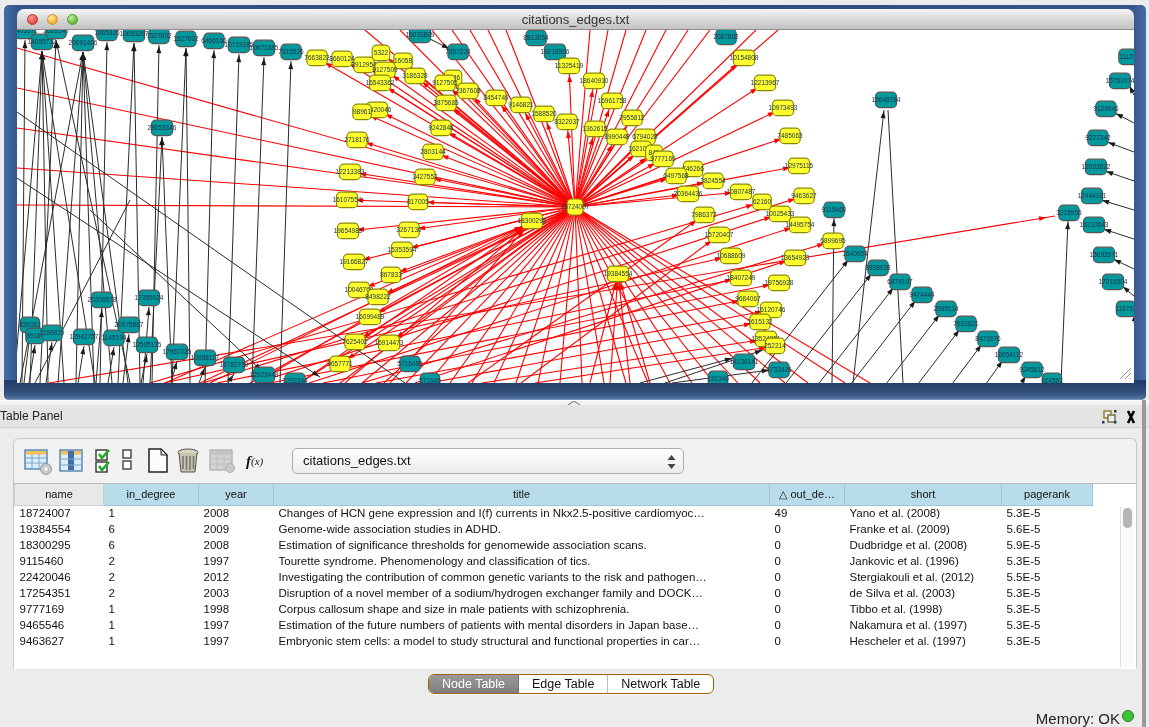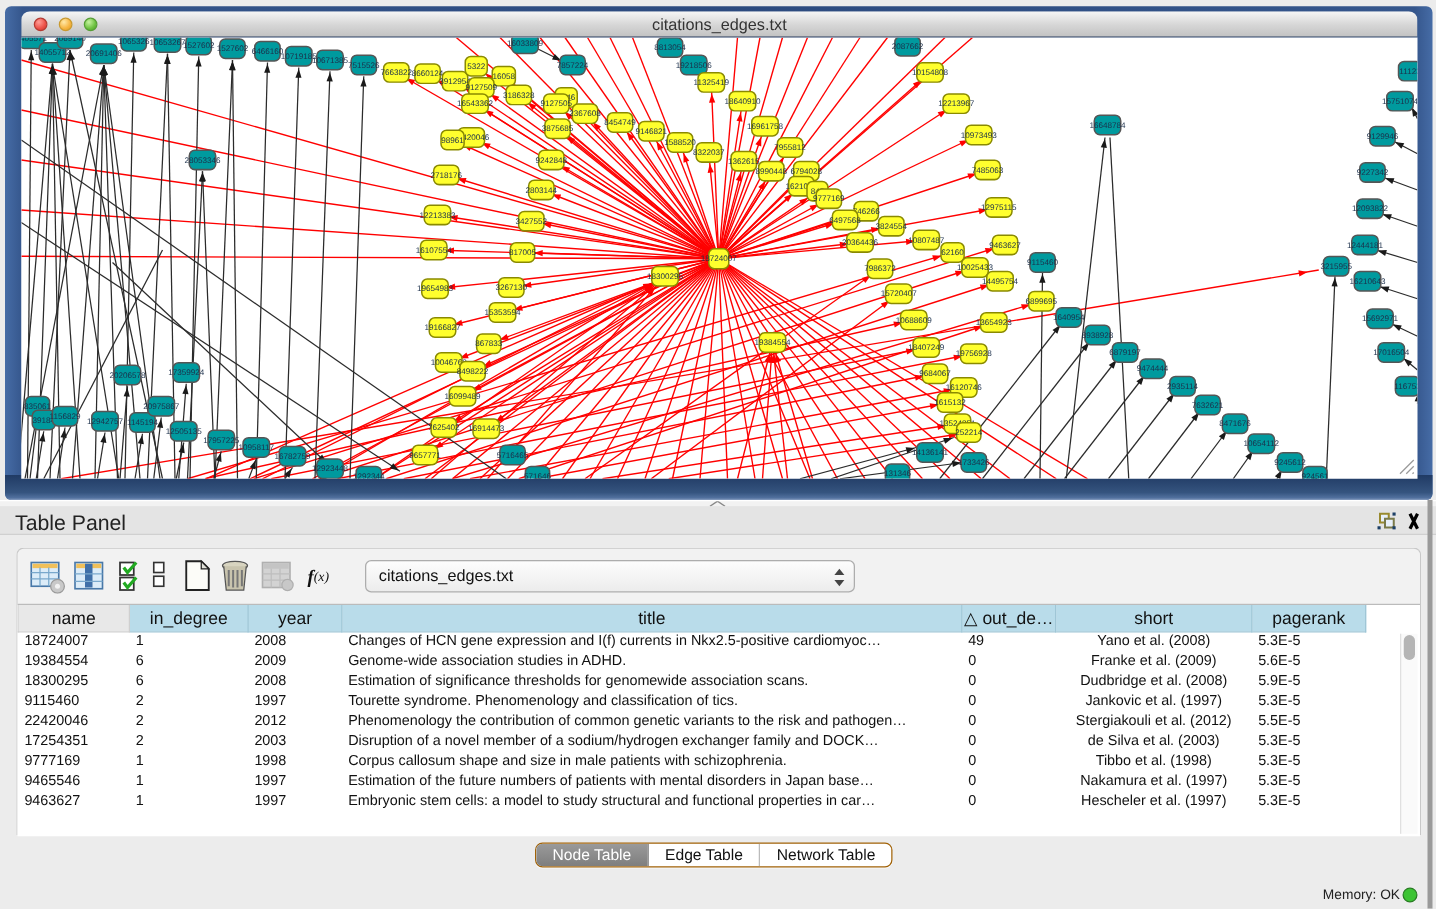--- a/index.html
+++ b/index.html
@@ -3,40 +3,40 @@
 *{margin:0;padding:0;box-sizing:border-box}
 html,body{width:1149px;height:727px;background:#ececec;font-family:"Liberation Sans",sans-serif;overflow:hidden;position:relative}
 #frame{position:absolute;left:4px;top:5px;width:1142px;height:395px;border-radius:5px;background:linear-gradient(90deg,#466ca6 0,#35568c 14px,#2c4a7e 50%,#35568c calc(100% - 14px),#466ca6 100%)}
 #frame:after{content:"";position:absolute;left:0;right:0;bottom:0;height:20px;border-radius:0 0 5px 5px;background:linear-gradient(#203a64,#35547f 70%,#52719f 92%,#8aa0c2)}
 #titlebar{position:absolute;left:17px;top:9px;width:1117px;height:21px;border-radius:7px 7px 0 0;background:linear-gradient(#f6f6f6,#d6d6d6 55%,#c3c3c3);border-bottom:1px solid #8e8e8e;z-index:3}
 #titlebar .tl{position:absolute;top:5px;width:11px;height:11px;border-radius:50%}
 #title{position:absolute;width:100%;text-align:center;top:3px;font-size:13px;color:#333}
 #canvas{position:absolute;left:17px;top:30px;width:1117px;height:353px;background:#fff;overflow:hidden;z-index:2}
 #divider{position:absolute;left:0;top:400px;width:1149px;height:5px;background:#f2f2f2;border-top:1px solid #fff}
 #tphead{position:absolute;left:0;top:405px;width:1149px;height:23px;background:#e4e4e4;border-bottom:1px solid #d0d0d0}
-#tphead .lbl{position:absolute;left:12px;top:4px;font-size:17px;color:#222}
+#tphead .lbl{position:absolute;left:0;top:4px;font-size:12px;color:#222}
 #tpbody{position:absolute;left:0;top:428px;width:1149px;height:299px;background:#ececec}
 #panel{position:absolute;left:13px;top:10px;width:1124px;height:230px;background:#f2f2f2;border:1px solid #c8c8c8;border-radius:6px 6px 0 0;border-bottom:none}
 #toolbar{position:absolute;left:4px;top:8px;height:30px;width:1100px}
 #tablewrap{position:absolute;left:0px;top:44px;width:1122px;height:186px;background:#fff;border-top:1px solid #bbb;overflow:hidden}
 table{border-collapse:collapse;table-layout:fixed;width:1078px;font-size:11.5px}
-th{height:21px;background:#b9dcea;border:1px solid #9fc6d6;border-top:none;font-weight:normal;font-size:14px;color:#111}
+th{height:21px;background:#b9dcea;border:1px solid #9fc6d6;border-top:none;font-weight:normal;font-size:11px;color:#111}
 th.c0{background:#e8e8e8;border-color:#cfcfcf}
 td{height:16px;padding:0 5px;white-space:nowrap;overflow:hidden;color:#111}
 .c0{width:89px}.c1{width:95px}.c2{width:75px}.c3{width:496px}.c4{width:75px}.c5{width:157px}.c6{width:91px}
 td.c1,td.c2{}
-td.c5{text-align:center}
+td.c5{text-align:left}
 #scrollbar{position:absolute;right:2px;top:23px;width:14px;height:160px;background:#fafafa;border-left:1px solid #e0e0e0}
 #thumb{position:absolute;left:2px;top:1px;width:9px;height:20px;border-radius:5px;background:#b5b5b5}
 #tabs{position:absolute;left:428px;top:246px;height:20px;border:1px solid #a16207;border-radius:6px;background:#fff;display:flex;overflow:hidden;box-shadow:0 1px 0 rgba(255,255,255,.7)}
 #tabs div{padding:2px 13px;font-size:12.5px;color:#111;border-right:1px solid #bbb;line-height:15px}
 #tabs div.sel{background:linear-gradient(#9a9a9a,#7e7e7e);color:#fff;border-right:1px solid #777}
 #tabs div:last-child{border-right:none}
 #status{position:absolute;left:0;top:267px;width:1149px;height:32px;background:#ececec}
-#mem{position:absolute;right:29px;top:15px;font-size:11px;color:#222}
+#mem{position:absolute;right:29px;top:15px;font-size:15px;color:#222}
 #dot{position:absolute;right:15px;top:15px;width:12px;height:12px;border-radius:50%;background:#3dc434;border:1.5px solid #2a7d24}
 #redge{position:absolute;right:3px;top:400px;width:4px;height:327px;background:#9a9a9a}
 .ticon{display:inline-block;vertical-align:top;margin-right:7px}
 #combo{position:absolute;left:274px;top:1px;width:392px;height:26px;border:1px solid #adadad;border-radius:5px;background:linear-gradient(#fdfdfd,#ececec);font-size:13px;color:#111;line-height:24px;padding-left:10px}
 #combo svg{position:absolute;right:6px;top:5px}
 </style></head><body>
 <div id="frame"></div>
 <div id="titlebar">
  <div class="tl" style="left:10px;background:radial-gradient(circle at 35% 30%,#ff9d96,#ec5047 60%,#c63830);border:0.5px solid #b53a31"></div>
  <div class="tl" style="left:30px;background:radial-gradient(circle at 35% 30%,#ffe9a8,#f6b33e 60%,#d79b2a);border:0.5px solid #c99a30"></div>
@@ -784,28 +784,28 @@
               <td class="c4">0</td>
               <td class="c5">Dudbridge et al. (2008)</td>
               <td class="c6">5.9E-5</td>
             </tr>
 <tr>
               <td class="c0">9115460</td>
               <td class="c1">2</td>
               <td class="c2">1997</td>
               <td class="c3">Tourette syndrome. Phenomenology and classification of tics.</td>
               <td class="c4">0</td>
-              <td class="c5">Jankovic et al. (1997)</td>
+              <td class="c5">Jankovic et al. (1996)</td>
               <td class="c6">5.3E-5</td>
             </tr>
 <tr>
               <td class="c0">22420046</td>
               <td class="c1">2</td>
               <td class="c2">2012</td>
-              <td class="c3">Phenomenology the contribution of common genetic variants to the risk and pathogen…</td>
+              <td class="c3">Investigating the contribution of common genetic variants to the risk and pathogen…</td>
               <td class="c4">0</td>
               <td class="c5">Stergiakouli et al. (2012)</td>
               <td class="c6">5.5E-5</td>
             </tr>
 <tr>
               <td class="c0">17254351</td>
               <td class="c1">2</td>
               <td class="c2">2003</td>
               <td class="c3">Disruption of a novel member of a sodium/hydrogen exchanger family and DOCK…</td>
               <td class="c4">0</td>

